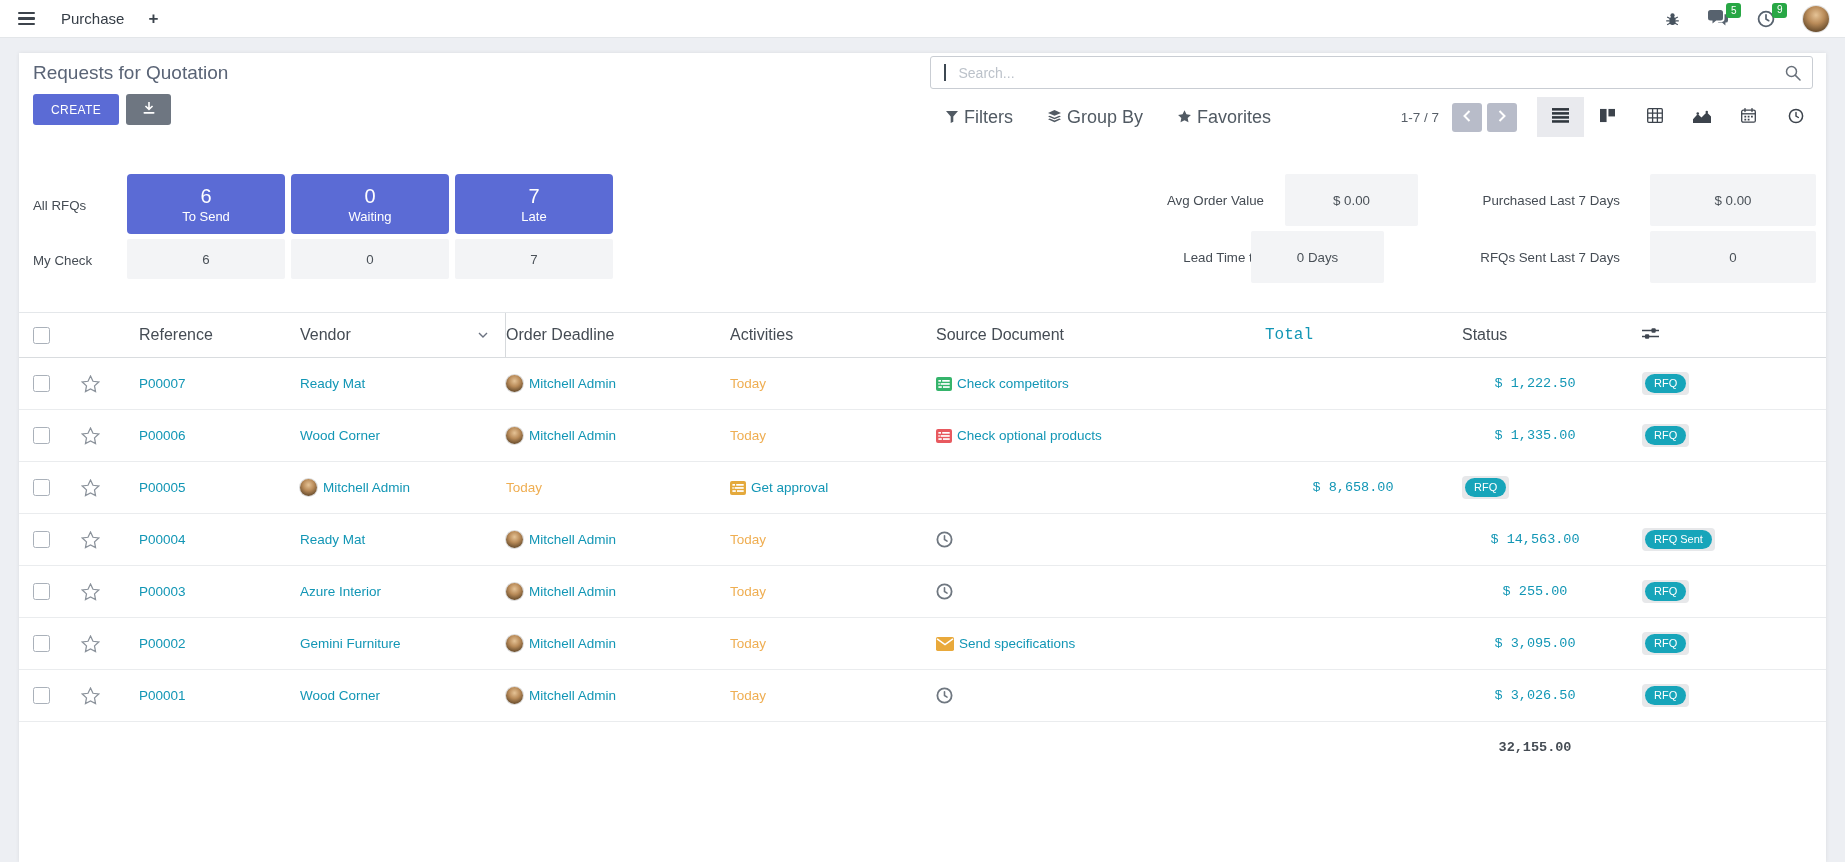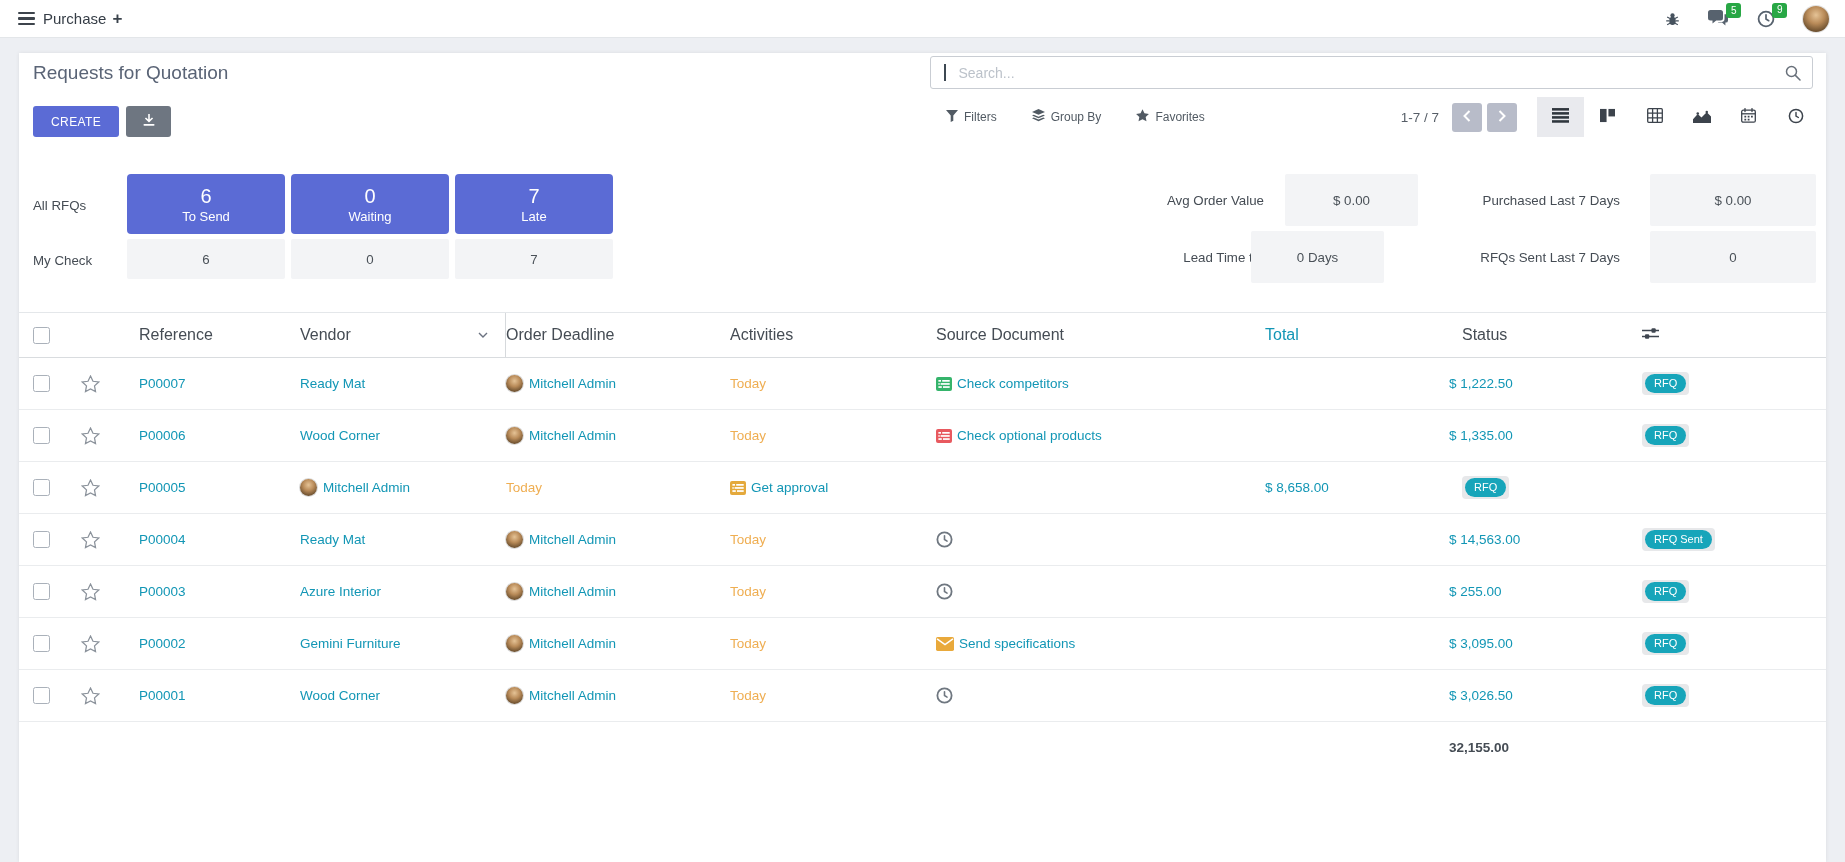--- a/index.html
+++ b/index.html
@@ -5,60 +5,60 @@
   html,body{margin:0;padding:0;overflow:hidden;}
   body{position:relative;width:1845px;height:862px;background:#edeff3;
        font-family:"Liberation Sans",sans-serif;color:#4a5157;font-size:13.5px;}
   a{text-decoration:none;cursor:pointer;}
   .link{color:#1296b5;}
 
   
   .navbar{position:absolute;top:0;left:0;width:100%;height:38px;background:#fff;
           border-bottom:1px solid #e3e6e9;display:flex;align-items:center;
           padding:0 16px;box-sizing:border-box;z-index:5;}
-  .nav-left{display:flex;align-items:center;gap:6px;}
+  .nav-left{display:flex;align-items:center;gap:24px;}
   .hamburger{display:flex;flex-direction:column;gap:3px;cursor:pointer;padding:2px;}
   .hamburger span{width:17px;height:2.6px;background:#3d444c;border-radius:1px;}
   .nav-title{font-size:15px;color:#353d46;cursor:pointer;}
   .nav-plus{font-size:17px;font-weight:bold;color:#3b434c;cursor:pointer;line-height:1;}
   .nav-right{margin-left:auto;display:flex;align-items:center;gap:28px;}
   .nav-icon{position:relative;cursor:pointer;display:flex;align-items:center;}
   .nav-badge{position:absolute;top:-7px;right:-12px;background:#28a745;color:#fff;
              font-size:10px;line-height:1;padding:2.5px 4.5px;border-radius:3px;}
   .avatar{width:26px;height:26px;border-radius:50%;cursor:pointer;
           background:radial-gradient(circle at 50% 35%,#e5c396 0%,#b98b59 40%,#6a4e2e 78%,#473314 100%);
           box-shadow:0 0 0 1px rgba(0,0,0,.12);}
 
   
   .card{position:absolute;left:19px;right:19px;top:53px;bottom:0;background:#fff;
         box-shadow:0 0 4px rgba(0,0,0,.08);}
 
   
   .cp-title{position:absolute;left:14px;top:9px;margin:0;font-size:19px;
             font-weight:400;color:#5a6476;}
-  .cp-buttons{position:absolute;left:14px;top:53px;display:flex;gap:7px;}
+  .cp-buttons{position:absolute;left:14px;top:41px;display:flex;gap:7px;}
   .btn-create{background:#5b6bd5;color:#fff;border:none;border-radius:3px;
               font-size:12px;letter-spacing:.4px;padding:0 18px;height:31px;
               cursor:pointer;font-family:inherit;}
   .btn-export{background:#6e7681;border:none;border-radius:3px;width:45px;height:31px;
               display:flex;align-items:center;justify-content:center;cursor:pointer;}
 
   .searchbar{position:absolute;left:911px;top:3px;width:883px;height:33px;
              border:1px solid #c9cdd3;border-radius:3px;background:#fff;
              display:flex;align-items:center;box-sizing:border-box;}
   .searchbar input{flex:1;border:none;outline:none;background:transparent;
                    font-size:14px;padding:0 17px 0 13px;color:#3f4650;
                    font-family:inherit;}
   .searchbar input::placeholder{color:#bcc2ca;}
   .search-caret{width:1.5px;height:17px;background:#3d4852;margin-left:13px;}
   .search-mag{margin-right:11px;display:flex;}
 
   .filter-row{position:absolute;left:911px;top:44px;width:889px;height:40px;
               display:flex;align-items:center;}
-  .fbtn{display:flex;align-items:center;gap:6px;color:#515a63;font-size:12px;
+  .fbtn{display:flex;align-items:center;gap:6px;color:#515a63;font-size:18px;
         cursor:pointer;background:none;border:none;font-family:inherit;padding:0;}
   .fgroup{display:flex;gap:35px;padding-left:16px;}
   .pager{margin-left:auto;display:flex;align-items:center;gap:5px;}
   .pager-text{font-size:13.5px;color:#565e67;margin-right:8px;}
   .pg-btn{width:30px;height:29px;background:#b8bcc9;border:none;border-radius:3px;
           display:flex;align-items:center;justify-content:center;cursor:pointer;}
   .views{display:flex;margin-left:20px;}
   .view-btn{width:47px;height:40px;display:flex;align-items:center;justify-content:center;
             cursor:pointer;background:none;border:none;}
   .view-btn.active{background:#e9eaee;}
@@ -98,21 +98,21 @@
   .vendor-caret{margin-left:auto;margin-right:17px;display:flex;}
   .c-buyer{display:flex;align-items:center;gap:6px;}
   .mini-avatar{width:17px;height:17px;border-radius:50%;flex:none;
           background:radial-gradient(circle at 50% 35%,#e5c396 0%,#b98b59 40%,#6a4e2e 78%,#473314 100%);
           box-shadow:0 0 0 1px rgba(0,0,0,.15);}
   .c-deadline{color:#efae52;}
   .c-activity{display:flex;align-items:center;gap:5px;}
   .act-icon{display:flex;align-items:center;}
   .act-green .bg{fill:#35b46b;} .act-red .bg{fill:#e8595f;}
   .act-yellow .bg{fill:#e4a93c;} .act-orange .bg{fill:#e9a93b;}
-  .c-total{text-align:left;padding-right:8px;color:#1296b5;}
+  .c-total{text-align:center;padding-right:8px;color:#1296b5;font-family:Liberation Mono, monospace;}
   .tfoot .c-total{color:#454c54;}
   .c-status{padding-left:13px;}
   .pill-wrap{background:#e7e8ea;border-radius:4px;padding:2px 3px;display:inline-block;line-height:1;}
   .pill{background:#17a5ba;color:#fff;border-radius:10px;padding:3px 9px;
         font-size:11px;display:inline-block;line-height:1.15;}
   .c-filler{display:flex;align-items:center;padding-left:13px;}
 </style>
 </head>
 <body>
 

